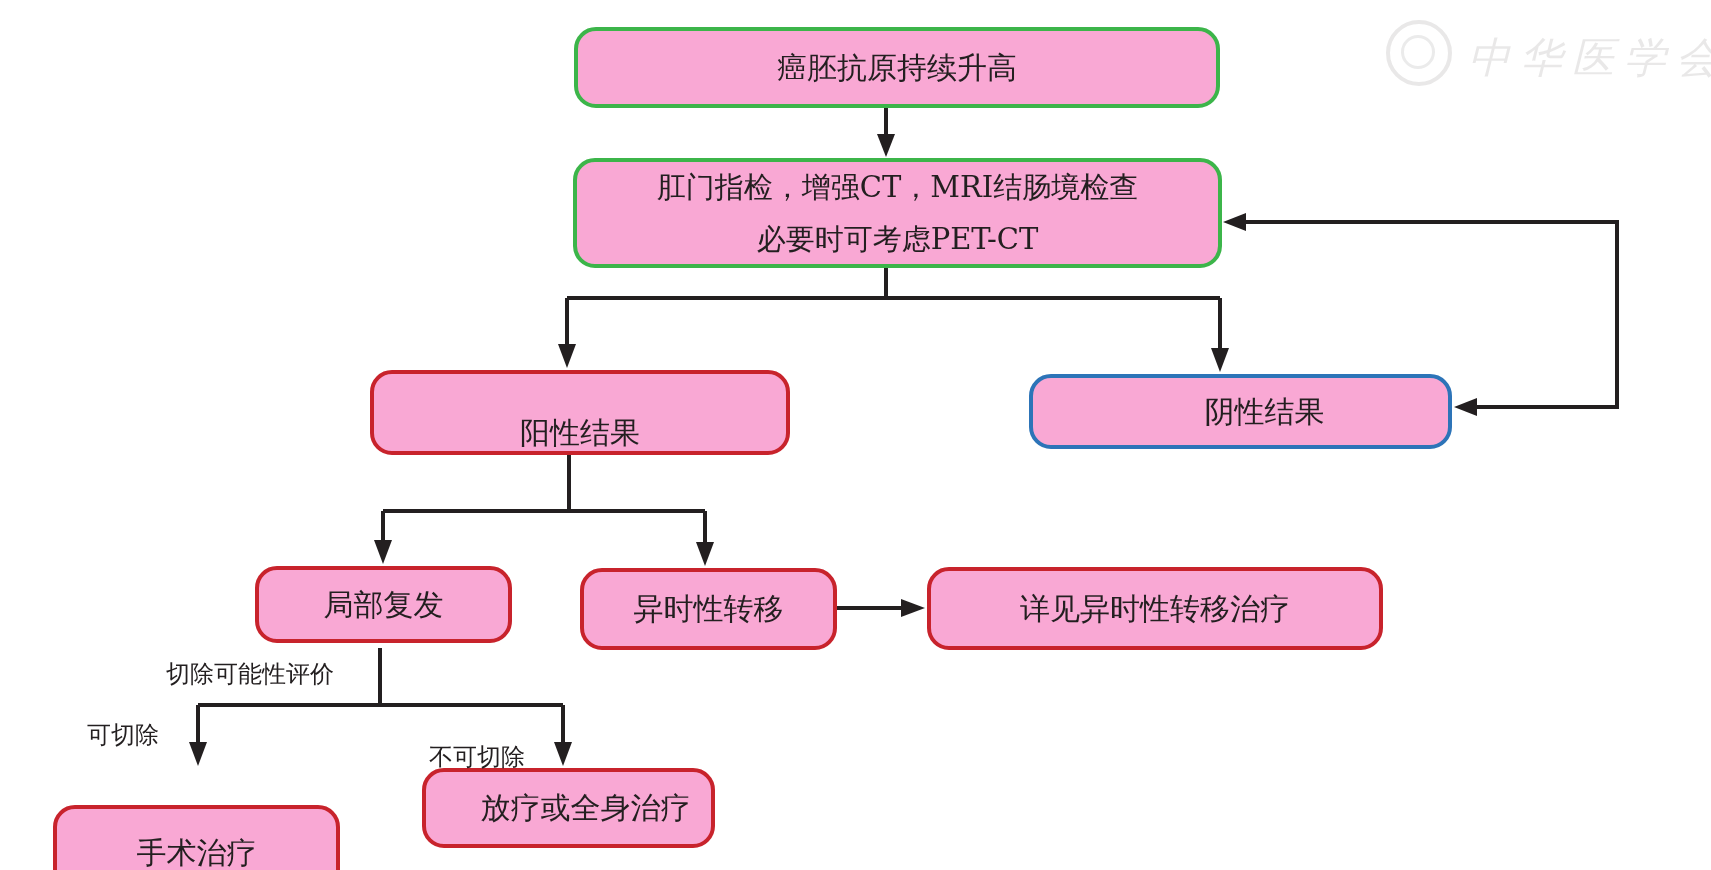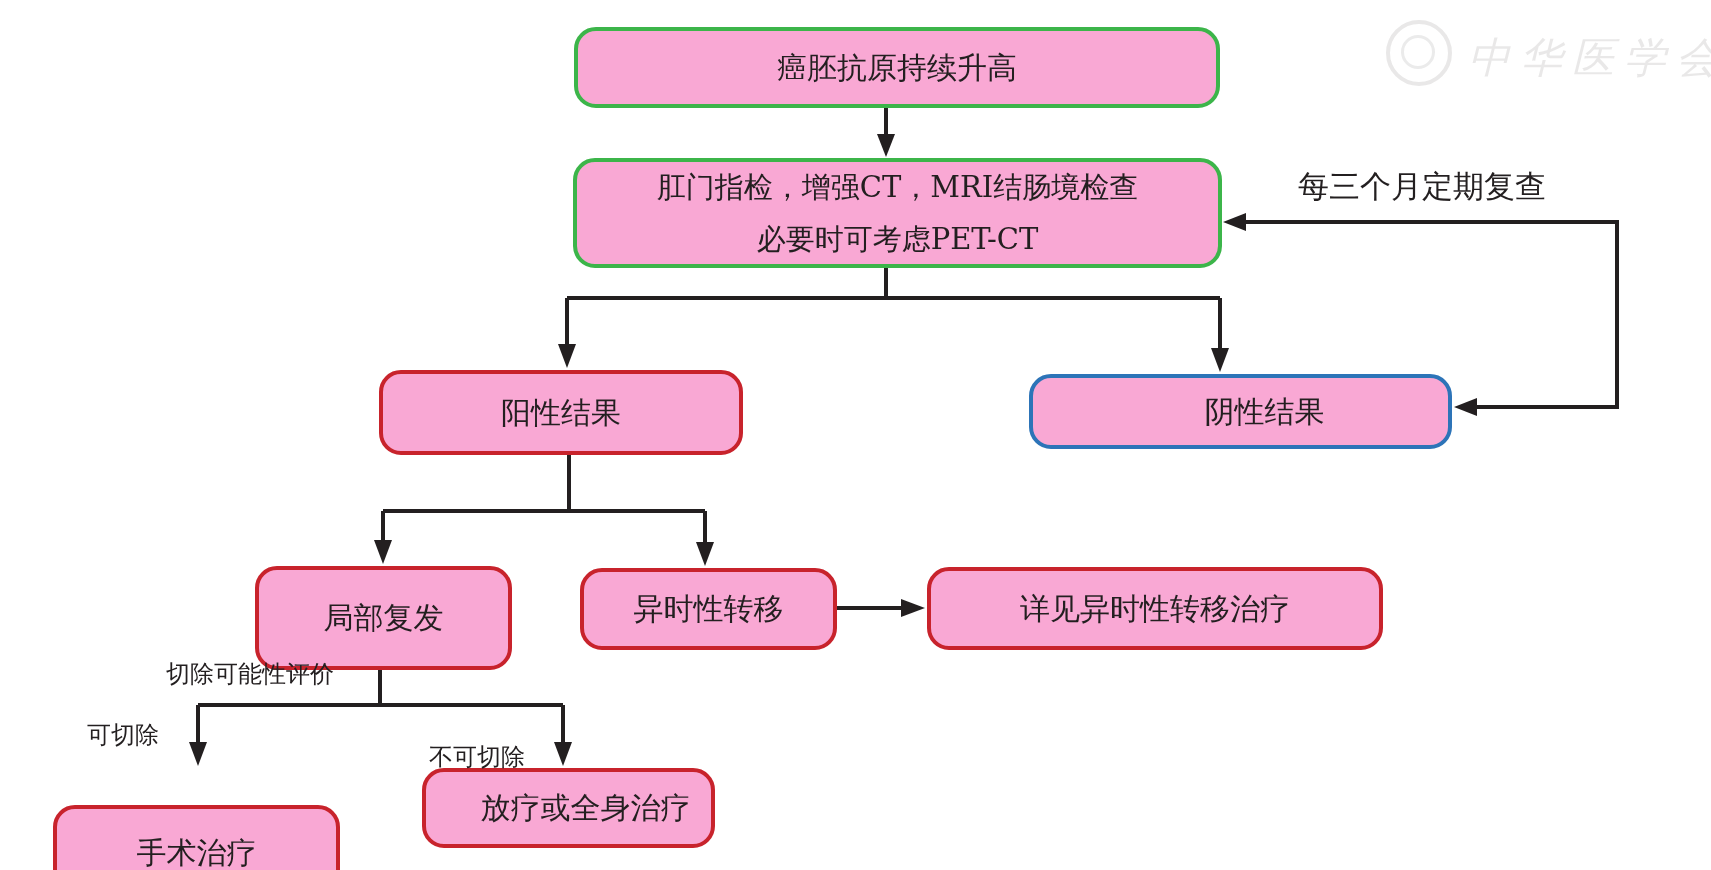--- a/index.html
+++ b/index.html
@@ -17,23 +17,23 @@
     position:absolute; box-sizing:border-box; background:#f9a8d4;
     border:4px solid var(--line); border-radius:22px;
     display:flex; flex-direction:column; align-items:center; justify-content:center;
     text-align:center; font-size:30px; line-height:1.25; white-space:nowrap;
   }
   .node.green{border-color:var(--green);}
   .node.red{border-color:var(--red);}
   .node.blue{border-color:var(--blue);}
   #node-cea{left:574px; top:27px; width:646px; height:81px;}
   #node-exam{left:573px; top:158px; width:649px; height:110px; font-size:29px; gap:15px;}
-  #node-positive{left:379px; top:370px; width:364px; height:85px;}
+  #node-positive{left:370px; top:370px; width:420px; height:85px;justify-content:flex-end;}
   #node-negative{left:1029px; top:374px; width:423px; height:75px;padding-left:48px;}
-  #node-local{left:255px; top:566px; width:257px; height:104px;}
+  #node-local{left:255px; top:566px; width:257px; height:77px;}
   #node-meta{left:580px; top:568px; width:257px; height:82px;}
   #node-meta-treat{left:927px; top:567px; width:456px; height:83px;}
   #node-surgery{left:53px; top:805px; width:287px; height:95px;align-items:center;}
   #node-radio{left:422px; top:768px; width:293px; height:80px;padding-left:34px;}
   .lbl{
     position:absolute; transform:translateX(-50%); white-space:nowrap;
     font-size:24px; color:var(--ink);
   }
   #lbl-recheck{left:1422px; top:166px; font-size:31px;}
   #lbl-resect-eval{left:250px; top:658px;}
@@ -138,18 +138,17 @@
   </div>
 
   <div class="node red" id="node-surgery">
     <span>手术治疗</span>
   </div>
 
   <div class="node red" id="node-radio">
     <span>放疗或全身治疗</span>
   </div>
 
-  <div class="lbl" id="lbl-recheck">每三个月定期复查</div>
   <div class="lbl" id="lbl-resect-eval">切除可能性评价</div>
   <div class="lbl" id="lbl-resectable">可切除</div>
   <div class="lbl" id="lbl-unresectable">不可切除</div>
 
 </div>
 
 </body></html>

